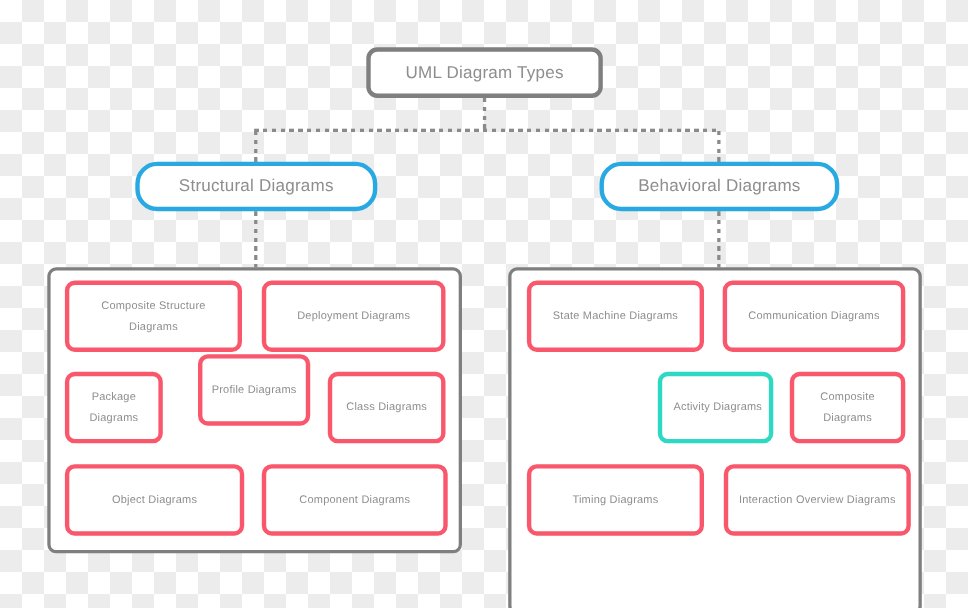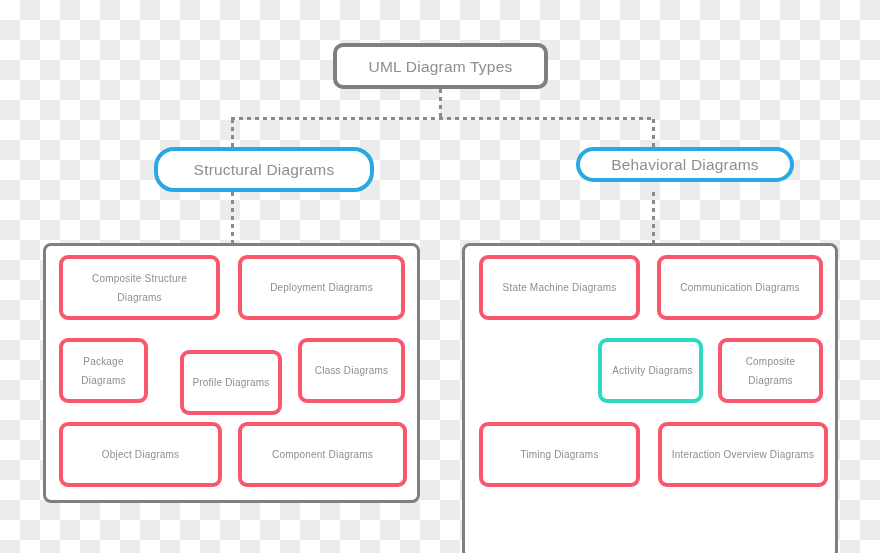--- a/index.html
+++ b/index.html
@@ -30,21 +30,20 @@
   }
   .root-node{
     border:4px solid #7F7F7F;
     border-radius:10px;
     font-size:15.5px;
   }
   .branch-node{
     border:4px solid #29A9E1;
     border-radius:20px;
     font-size:15.5px;
-    margin-left:31px;
   }
   .container-box{
     position:absolute;
     box-sizing:border-box;
     background:#ffffff;
     border:3px solid #7F7F7F;
     border-radius:8px;
   }
   .item{
     border:4px solid #F9586C;
@@ -73,27 +72,27 @@
   <div class="node root-node" style="left:333px;top:43px;width:215px;height:46px;">UML Diagram Types</div>
 
   <div class="conn-v" style="left:439px;top:89px;height:29px;"></div>
   <div class="conn-h" style="left:231px;top:117px;width:423px;"></div>
   <div class="conn-v" style="left:231px;top:119px;height:29px;"></div>
   <div class="conn-v" style="left:652px;top:119px;height:29px;"></div>
   <div class="conn-v" style="left:231px;top:192px;height:51px;"></div>
   <div class="conn-v" style="left:652px;top:192px;height:51px;"></div>
 
   <div class="node branch-node" style="left:123px;top:147px;width:220px;height:45px;">Structural Diagrams</div>
-  <div class="node branch-node" style="left:545px;top:147px;width:218px;height:35px;">Behavioral Diagrams</div>
+  <div class="node branch-node" style="left:545px;top:147px;width:218px;height:45px;">Behavioral Diagrams</div>
 
   <div class="container-box" style="left:43px;top:243px;width:377px;height:260px;">
     <div class="node item" style="left:13px;top:9px;width:161px;height:65px;">Composite Structure Diagrams</div>
     <div class="node item" style="left:192px;top:9px;width:167px;height:65px;">Deployment Diagrams</div>
     <div class="node item" style="left:13px;top:92px;width:89px;height:65px;">Package Diagrams</div>
-    <div class="node item" style="left:134px;top:104px;width:102px;height:65px;">Profile Diagrams</div>
+    <div class="node item" style="left:134px;top:76px;width:102px;height:65px;">Profile Diagrams</div>
     <div class="node item" style="left:252px;top:92px;width:107px;height:65px;">Class Diagrams</div>
     <div class="node item" style="left:13px;top:176px;width:163px;height:65px;">Object Diagrams</div>
     <div class="node item" style="left:192px;top:176px;width:169px;height:65px;">Component Diagrams</div>
   </div>
 
   <div class="container-box" style="left:462px;top:243px;width:376px;height:316px;">
     <div class="node item" style="left:14px;top:9px;width:161px;height:65px;">State Machine Diagrams</div>
     <div class="node item" style="left:192px;top:9px;width:166px;height:65px;">Communication Diagrams</div>
     <div class="node item teal" style="left:133px;top:92px;width:105px;height:65px;">Activity Diagrams</div>
     <div class="node item" style="left:253px;top:92px;width:105px;height:65px;">Composite Diagrams</div>

